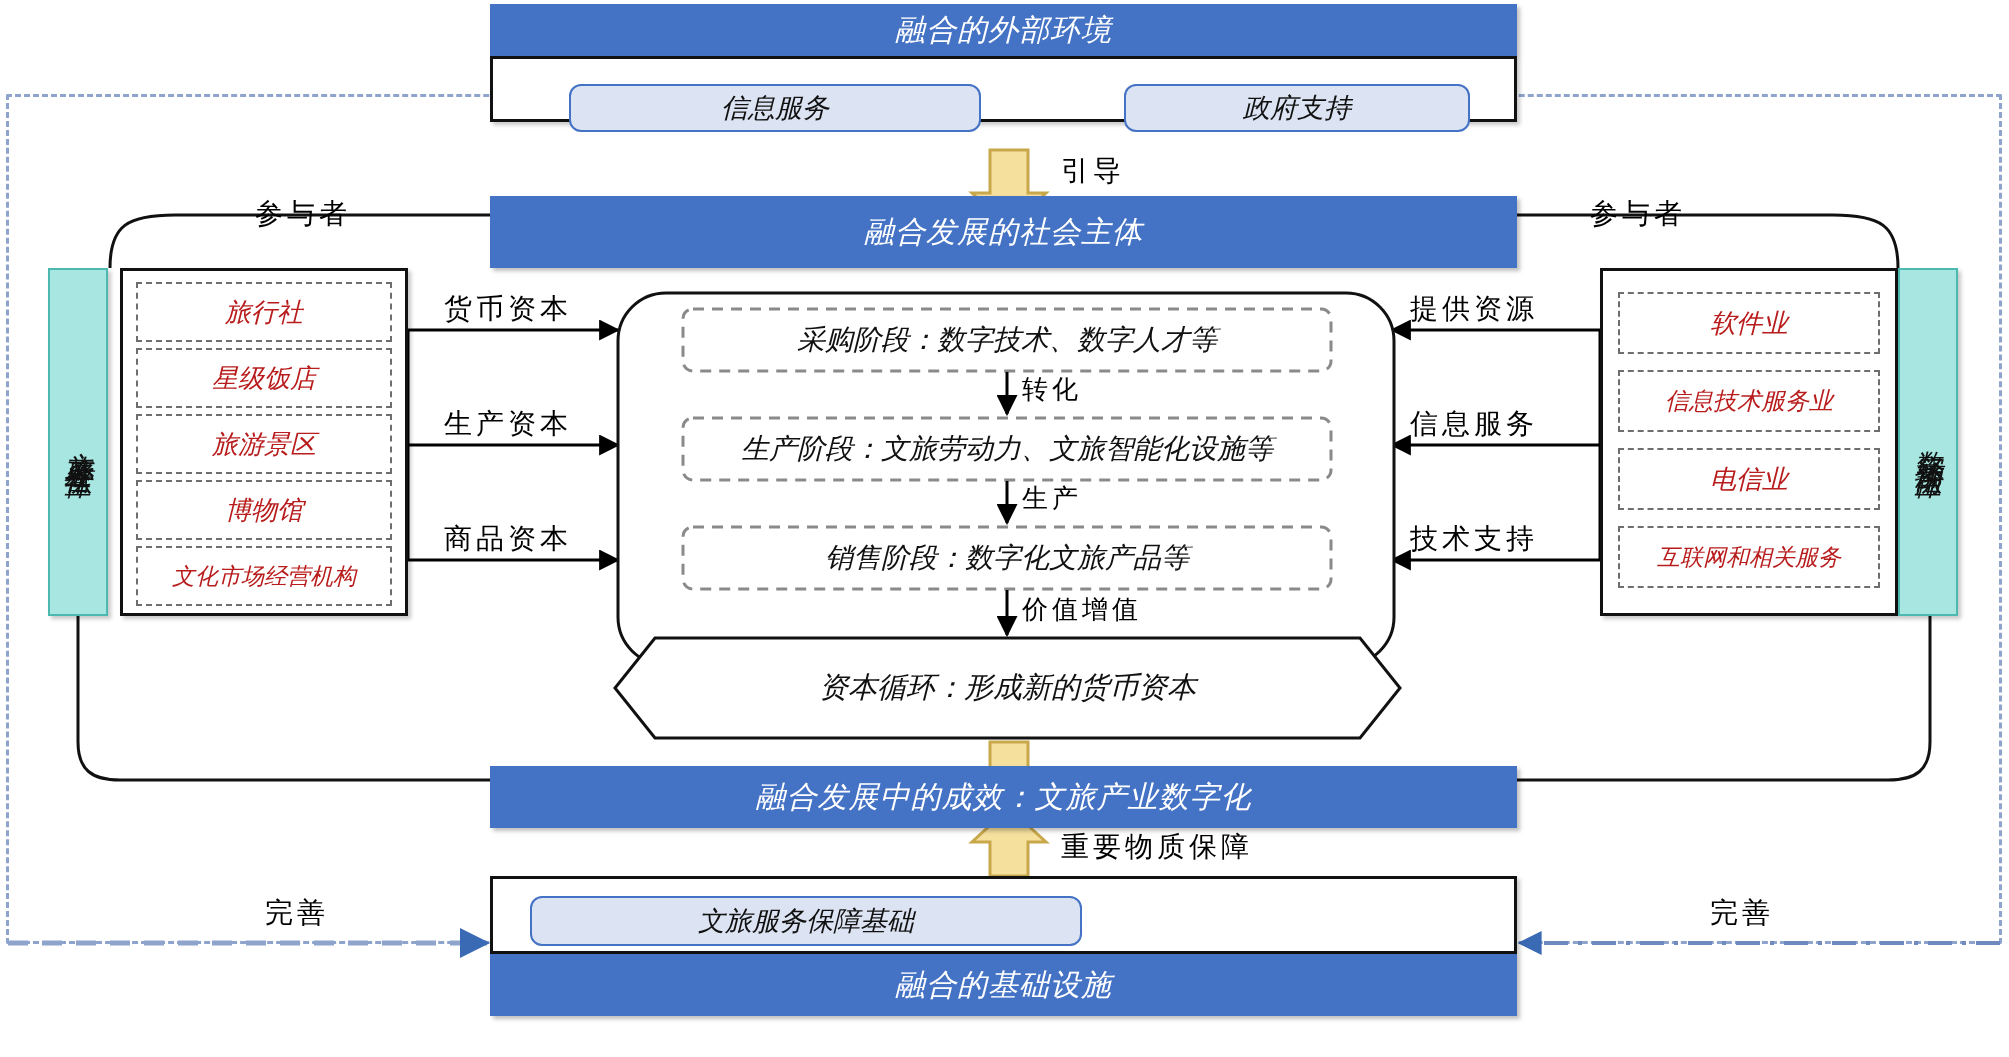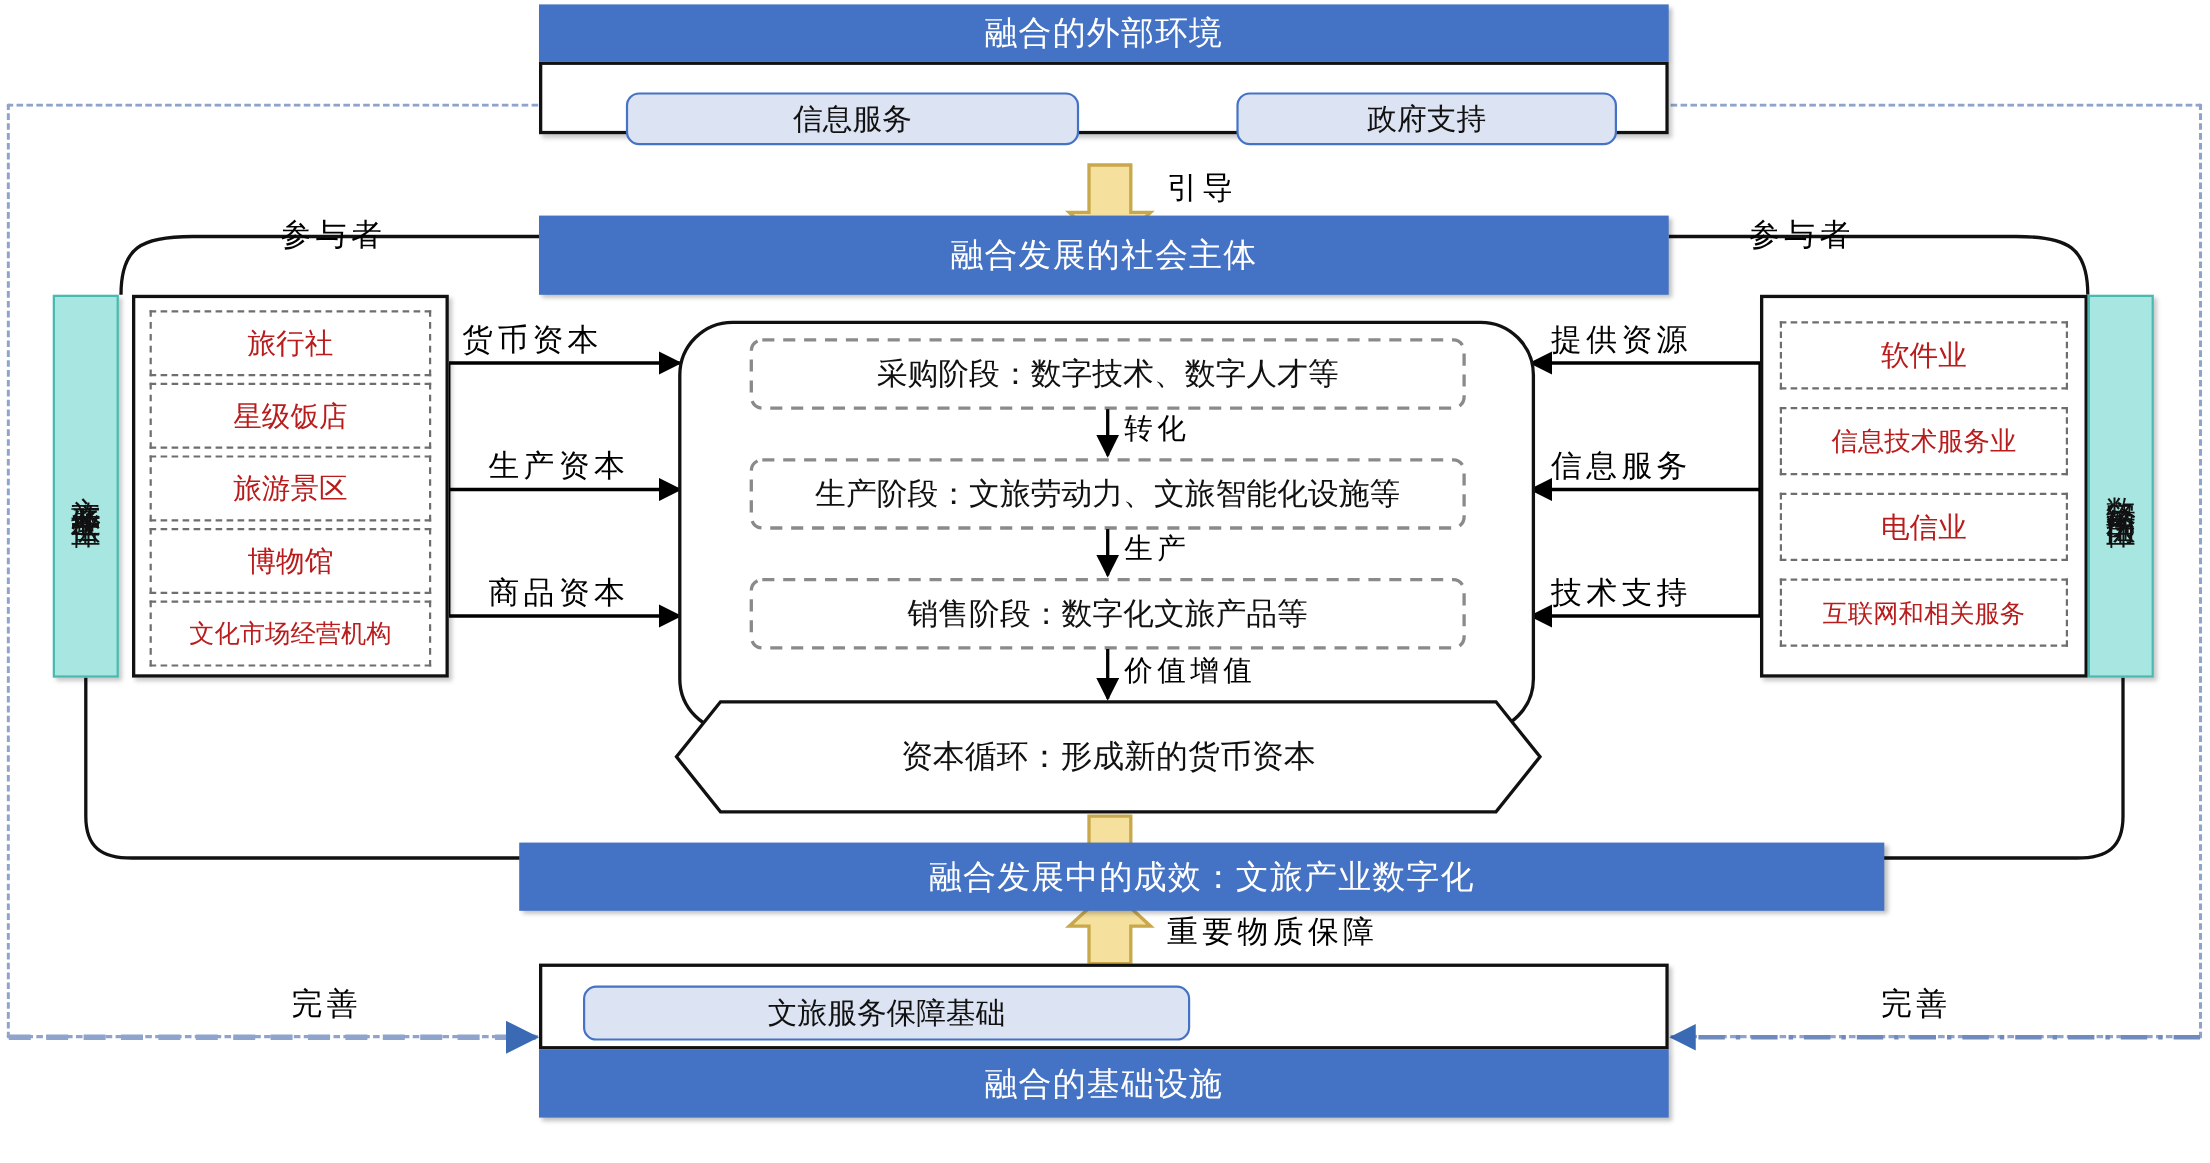--- a/index.html
+++ b/index.html
@@ -2,21 +2,21 @@
 <html><head>
 <meta charset="utf-8">
 <style>
   html,body{margin:0;padding:0;background:#fff;}
   body{width:2009px;height:1057px;position:relative;
        font-family:"Liberation Sans","DejaVu Sans",sans-serif;}
   .stage{position:absolute;left:0;top:0;width:2009px;height:1057px;overflow:hidden;}
 
   
   .abs{position:absolute;box-sizing:border-box;}
-  .ctr{display:flex;align-items:center;justify-content:center;text-align:left;}
+  .ctr{display:flex;align-items:center;justify-content:center;text-align:left;font-style:italic;}
 
   
   .outer-frame{
     border:3px dashed #8EA4CC;
     border-radius:2px;
   }
 
   
   .banner{
     background:#4472C4;color:#fff;font-size:30px;letter-spacing:1px;
@@ -145,21 +145,21 @@
   <div class="abs dash-item ctr" style="left:136px;top:414px;width:256px;height:60px;">
     <span>旅游景区</span>
     </div>
   <div class="abs dash-item ctr" style="left:136px;top:480px;width:256px;height:60px;">
     <span>博物馆</span>
     </div>
   <div class="abs dash-item ctr" style="left:136px;top:546px;width:256px;height:60px;font-size:23px;">
     <span>文化市场经营机构</span>
     </div>
 
-  <div class="abs conn-label" style="left:420px;top:290px;">货币资本</div>
+  <div class="abs conn-label" style="left:444px;top:290px;">货币资本</div>
   <div class="abs conn-label" style="left:444px;top:405px;">生产资本</div>
   <div class="abs conn-label" style="left:444px;top:520px;">商品资本</div>
 
   <div class="abs conn-label" style="left:1590px;top:195px;">参与者</div>
 
   <div class="abs white-panel" style="left:1600px;top:268px;width:298px;height:348px;"></div>
 
   <div class="abs teal-tab ctr" style="left:1898px;top:268px;width:60px;height:348px;">
     <span>数字经济部门主体</span>
   </div>
@@ -194,21 +194,21 @@
   <div class="abs conn-label" style="left:1022px;top:372px;font-size:26px;">转化</div>
   <div class="abs conn-label" style="left:1022px;top:481px;font-size:26px;">生产</div>
   <div class="abs conn-label" style="left:1022px;top:592px;font-size:26px;">价值增值</div>
 
   <div class="abs ctr" style="left:655px;top:658px;width:705px;height:60px;font-size:29px;color:#111;">
     <span>资本循环：形成新的货币资本</span>
   </div>
 
   <div class="abs conn-label" style="left:1061px;top:762px;">深化</div>
 
-  <div class="abs banner ctr" style="left:472px;top:766px;width:1241px;height:62px;">
+  <div class="abs banner ctr" style="left:490px;top:766px;width:1027px;height:62px;">
     <span>融合发展中的成效：文旅产业数字化</span>
   </div>
 
   <div class="abs conn-label" style="left:1061px;top:828px;">重要物质保障</div>
 
   <div class="abs white-panel" style="left:490px;top:876px;width:1027px;height:78px;"></div>
   <div class="abs pill ctr" style="left:530px;top:896px;width:552px;height:50px;">
     <span>文旅服务保障基础</span>
   </div>
   <div class="abs banner ctr" style="left:490px;top:954px;width:1027px;height:62px;">

